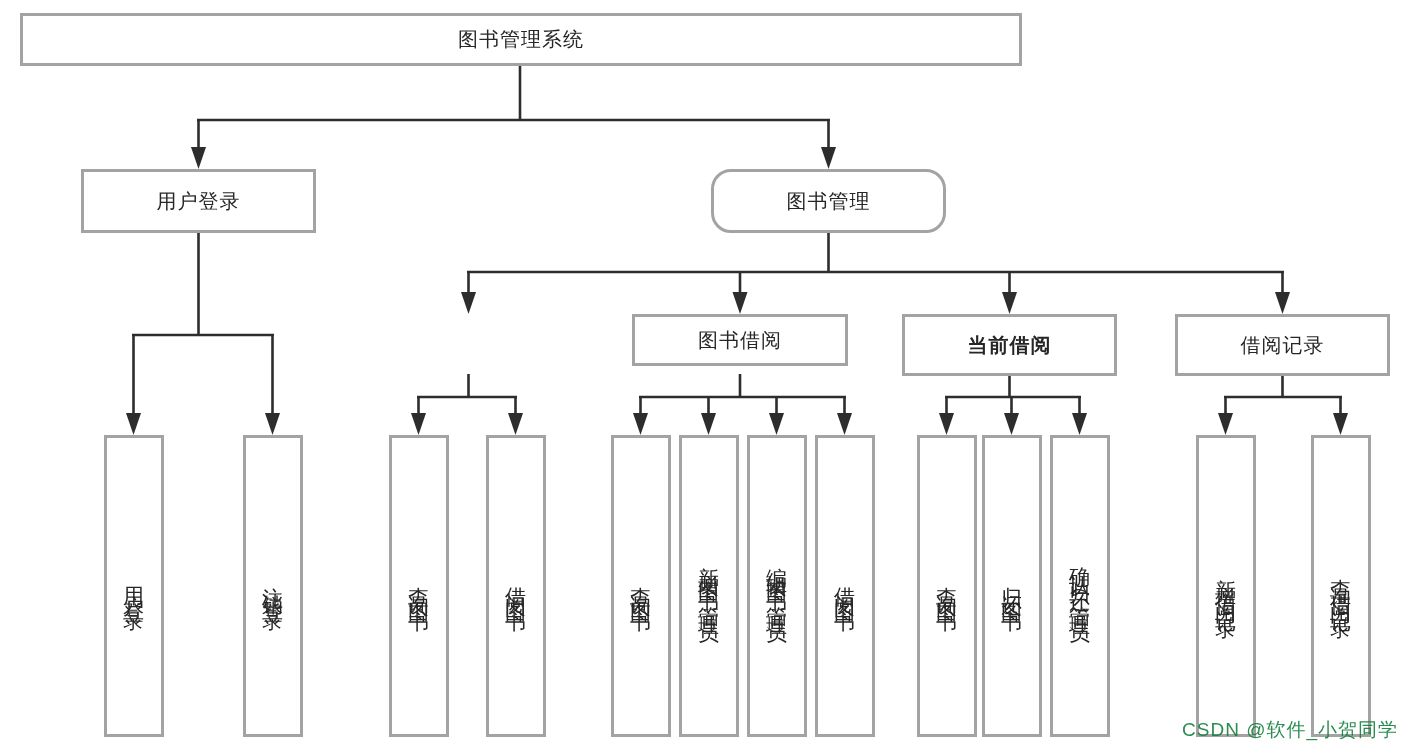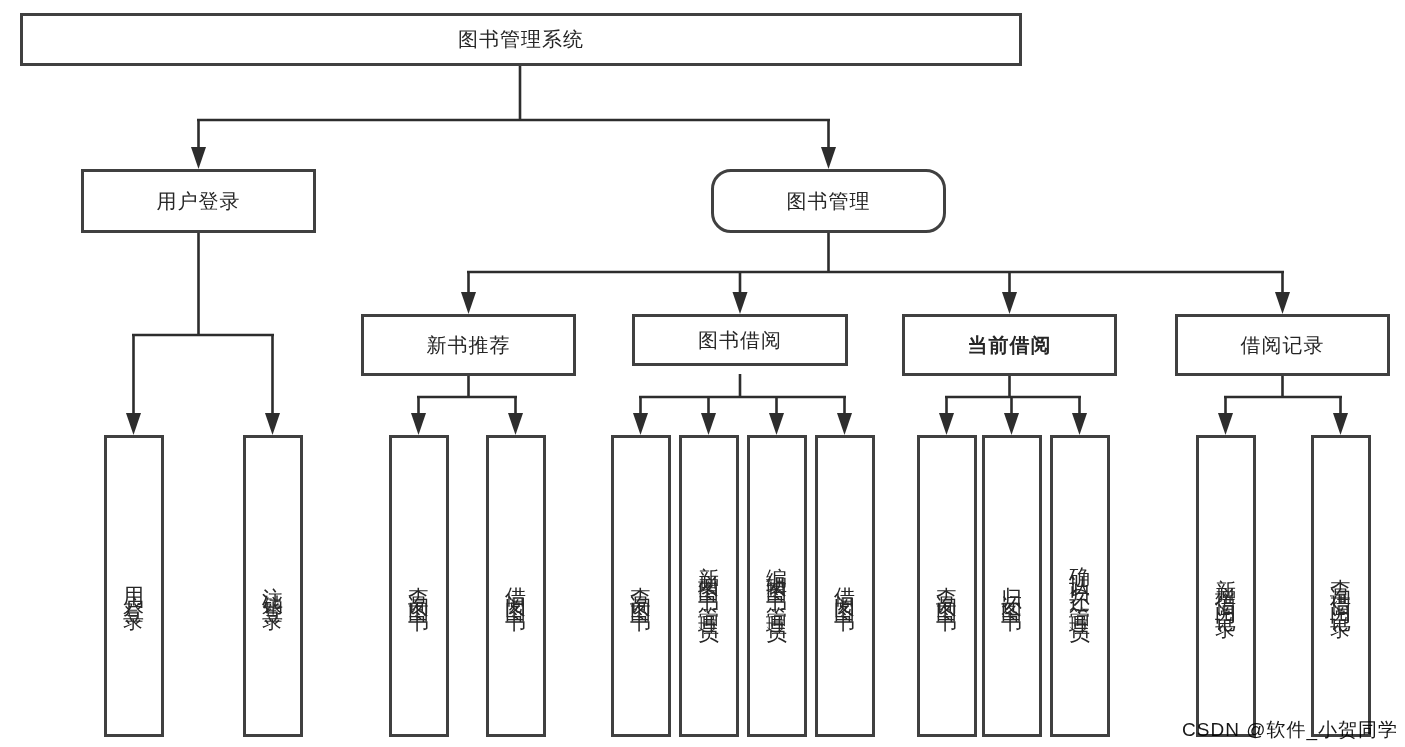--- a/index.html
+++ b/index.html
@@ -13,21 +13,21 @@
   }
   .connectors {
     position: absolute;
     left: 0; top: 0;
     width: 1405px; height: 747px;
     z-index: 1;
   }
   .box {
     position: absolute;
     box-sizing: border-box;
-    border: 3px solid #404040;
+    border: 3px solid #a3a3a3;
     background: #ffffff;
     display: flex;
     align-items: center;
     justify-content: center;
     color: #262626;
     font-size: 20px;
     letter-spacing: 1px;
     z-index: 2;
   }
   .vbox { font-size: 21px; }
@@ -37,21 +37,21 @@
     letter-spacing: 8px;
     line-height: 1;
     color: #262626;
   }
   .watermark {
     position: absolute;
     right: 7px;
     bottom: 4px;
     font-size: 19px;
     letter-spacing: 1px;
-    color: #000000;
+    color: #15803d;
     opacity: 0.9;
     z-index: 3;
     white-space: nowrap;
   }
 </style>
 </head>
 <body>
 
 <div class="canvas">
 
@@ -98,21 +98,20 @@
       <polygon points="1218,413 1233,413 1225.5,435"></polygon>
       <polygon points="1333,413 1348,413 1340.5,435"></polygon>
     </g>
   </svg>
 
   <div class="box" style="left:20px; top:13px; width:1002px; height:53px;">图书管理系统</div>
 
   <div class="box" style="left:81px; top:169px; width:235px; height:64px;">用户登录</div>
   <div class="box" style="left:711px; top:169px; width:235px; height:64px;border-radius:20px;">图书管理</div>
 
-  <div class="box" style="left:361px; top:314px; width:215px; height:62px;">新书推荐</div>
   <div class="box" style="left:632px; top:314px; width:216px; height:52px;">图书借阅</div>
   <div class="box" style="left:902px; top:314px; width:215px; height:62px;font-weight:bold;">当前借阅</div>
   <div class="box" style="left:1175px; top:314px; width:215px; height:62px;">借阅记录</div>
 
   <div class="box vbox" style="left:104px; top:435px; width:60px; height:302px;">
     <span class="vtext">用户登录</span>
   </div>
   <div class="box vbox" style="left:243px; top:435px; width:60px; height:302px;">
     <span class="vtext">注销登录</span>
   </div>

